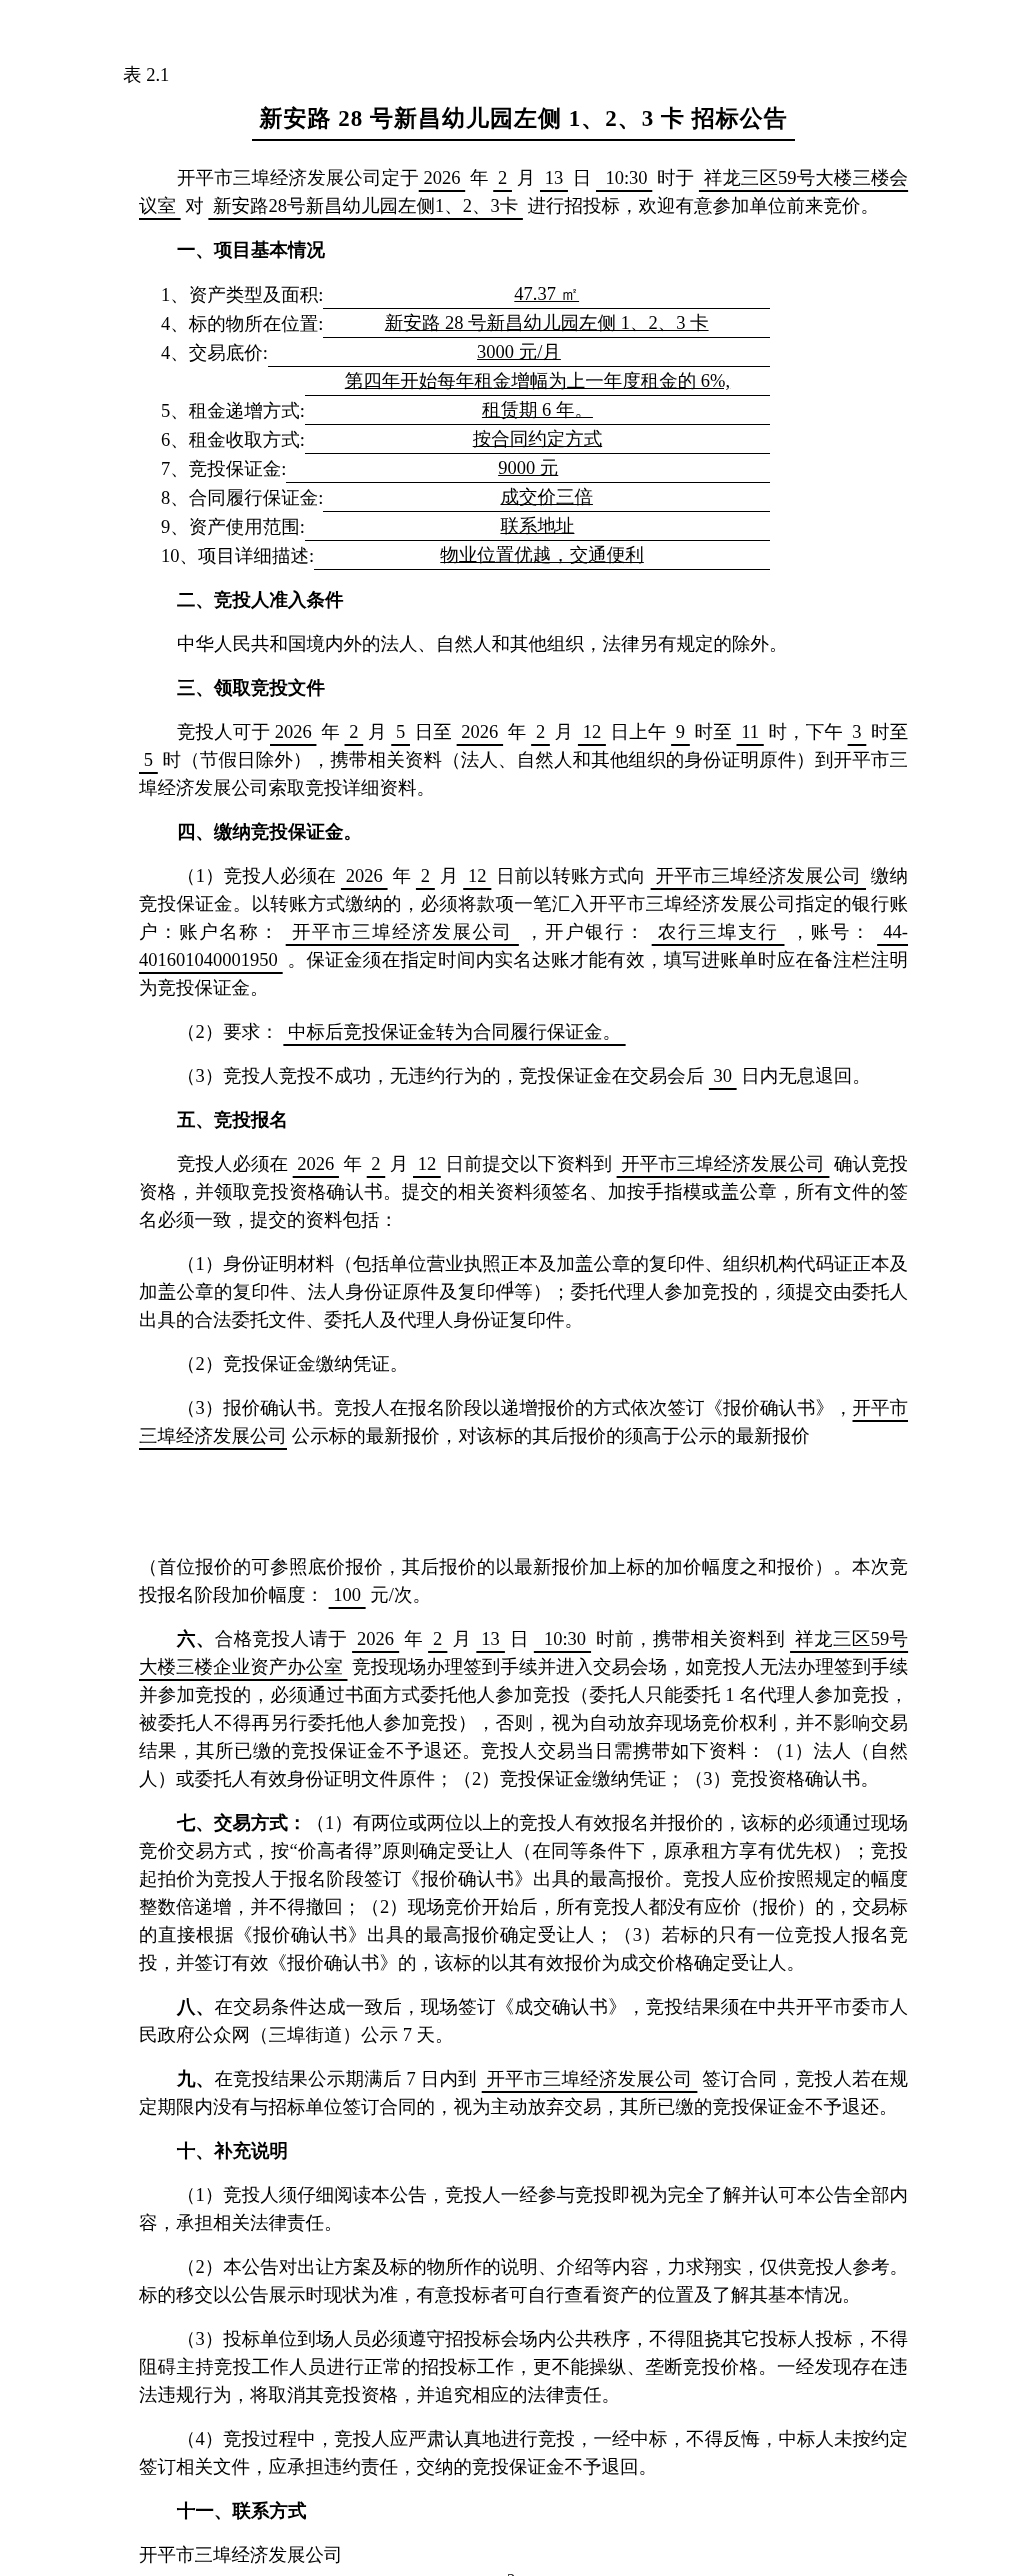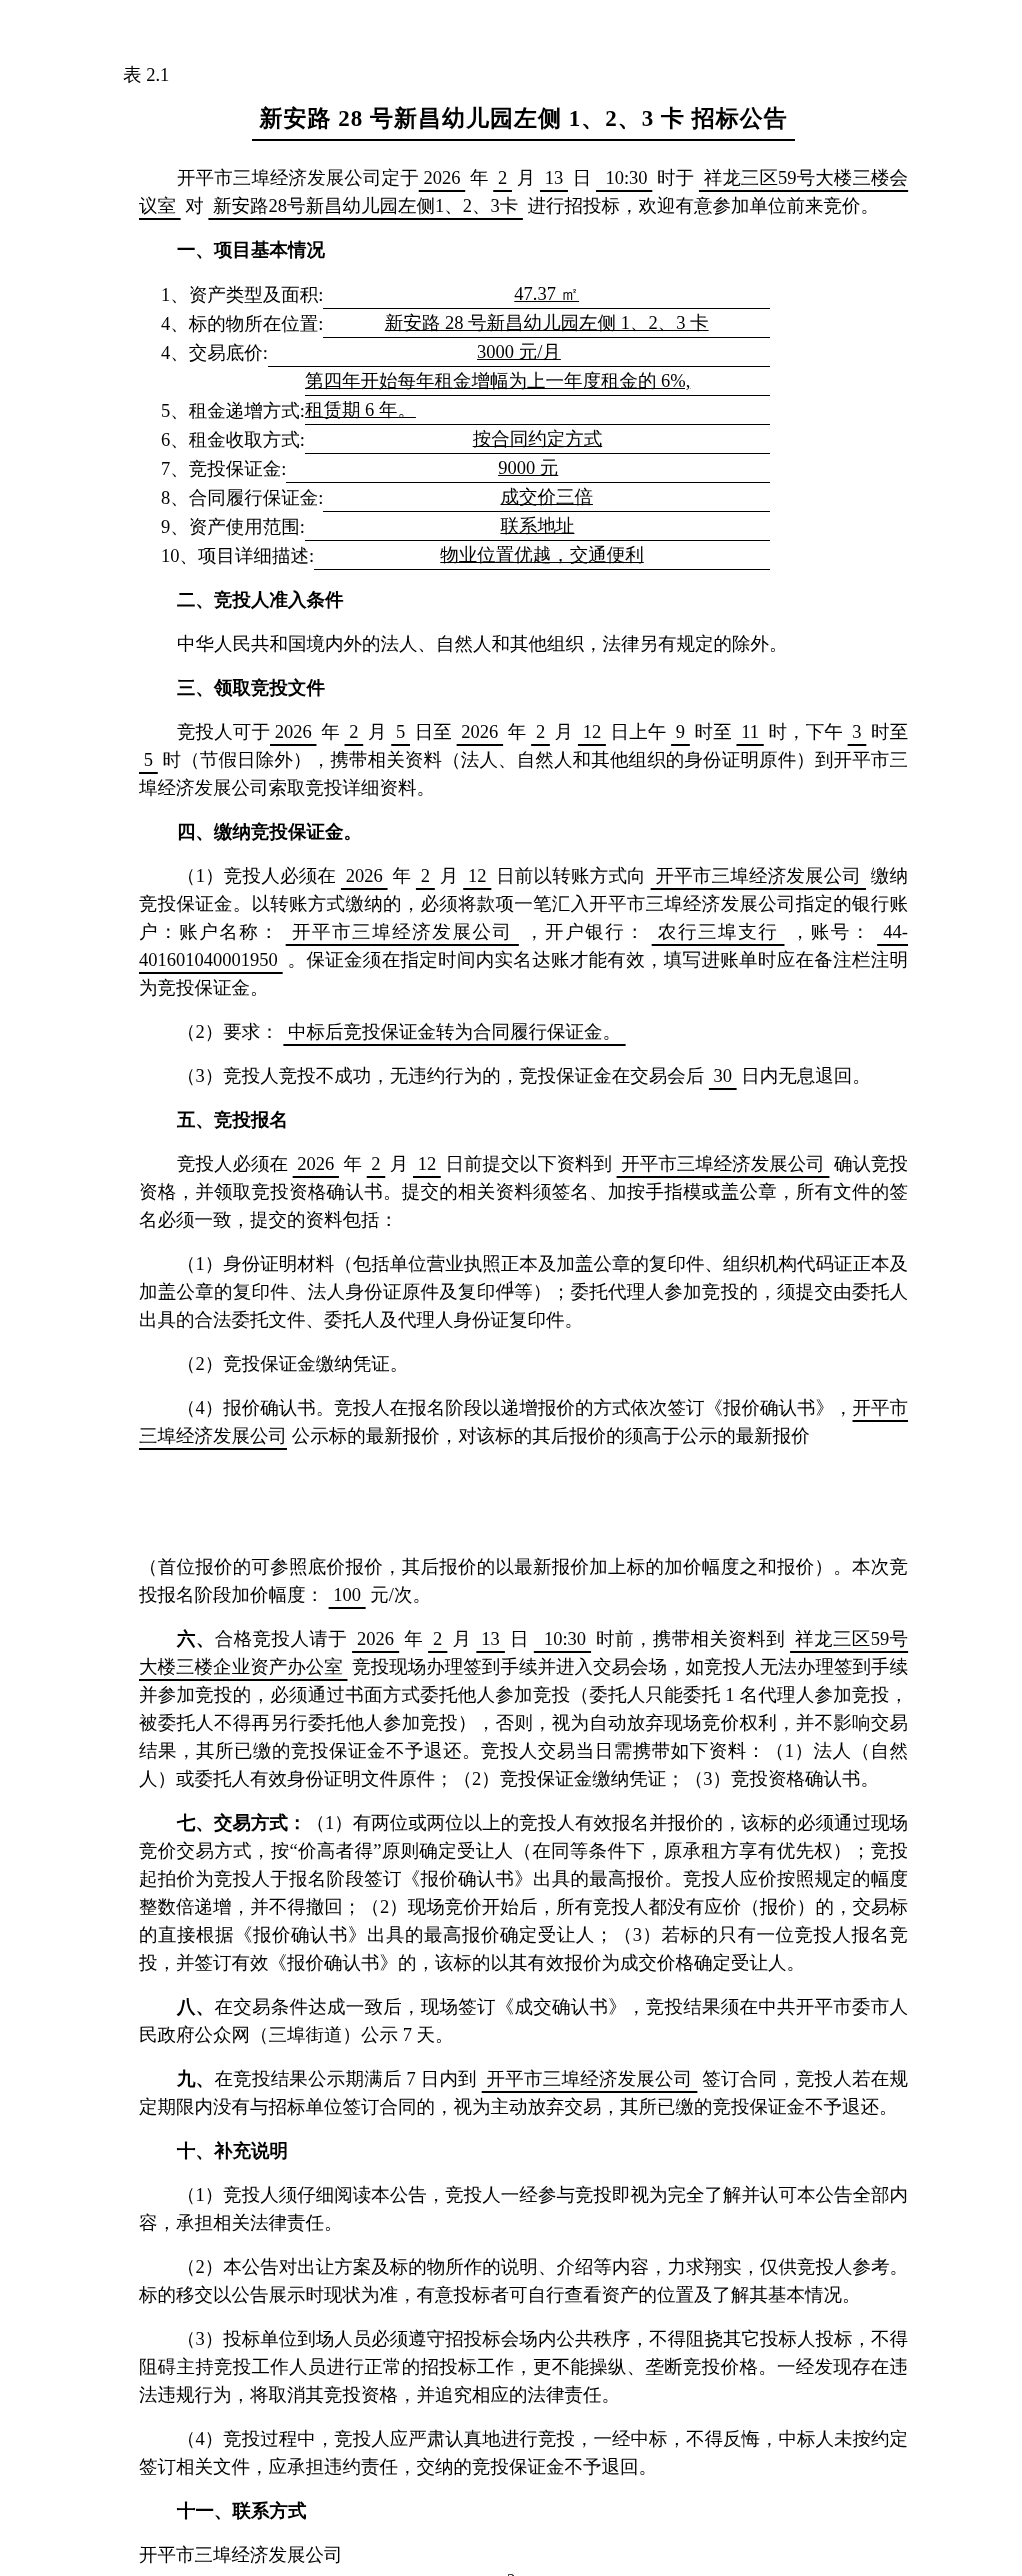--- a/index.html
+++ b/index.html
@@ -26,21 +26,21 @@
   .indent{text-indent:38px;}
   .heading{font-weight:bold;text-indent:38px;}
   .u{ text-decoration:underline; text-decoration-thickness:1.5px; text-underline-offset:5.7px; }
   .b{font-weight:bold;}
   
   .items{padding-left:38px;width:609px;}
   .item-row{display:flex;align-items:flex-end;}
   .item-label{white-space:pre;flex:0 0 auto;}
   .item-fill{flex:1 1 auto;min-width:0;}
   .fill-line{border-bottom:1.5px solid #000;text-align:center;white-space:nowrap;overflow:hidden;text-decoration:underline;}
-  .fill-line.left{text-align:left;}
+  .fill-line.left{text-align:center;}
   .spacer-break{height:71px;}
   .pagenum{position:absolute;left:0;right:0;text-align:center;font-size:16.5px;line-height:20.6px;}
   .pagenum.n1{top:1277px;}
   .pagenum.n2{top:2570px;}
   .footer-block{
     margin:33px 124px 0 auto;
     width:fit-content;
     text-align:center;
   }
 </style>
@@ -124,21 +124,21 @@
 
   <p class="heading">四、缴纳竞投保证金。</p>
   <p class="para indent"><span>（1）竞投人必须在 </span><span class="u">&nbsp;2026&nbsp;</span><span> 年 </span><span class="u">&nbsp;2&nbsp;</span><span> 月 </span><span class="u">&nbsp;12&nbsp;</span><span> 日前以转账方式向 </span><span class="u">&nbsp;开平市三埠经济发展公司&nbsp;</span><span> 缴纳竞投保证金。以转账方式缴纳的，必须将款项一笔汇入开平市三埠经济发展公司指定的银行账户：账户名称： </span><span class="u">&nbsp;开平市三埠经济发展公司&nbsp;</span><span> ，开户银行： </span><span class="u">&nbsp;农行三埠支行&nbsp;</span><span> ，账号： </span><span class="u">&nbsp;44-401601040001950&nbsp;</span><span> 。保证金须在指定时间内实名达账才能有效，填写进账单时应在备注栏注明为竞投保证金。</span></p>
   <p class="para indent"><span>（2）要求： </span><span class="u">&nbsp;中标后竞投保证金转为合同履行保证金。&nbsp;</span></p>
   <p class="para indent"><span>（3）竞投人竞投不成功，无违约行为的，竞投保证金在交易会后 </span><span class="u">&nbsp;30&nbsp;</span><span> 日内无息退回。</span></p>
 
   <p class="heading">五、竞投报名</p>
   <p class="para indent"><span>竞投人必须在 </span><span class="u">&nbsp;2026&nbsp;</span><span> 年 </span><span class="u">&nbsp;2&nbsp;</span><span> 月 </span><span class="u">&nbsp;12&nbsp;</span><span> 日前提交以下资料到 </span><span class="u">&nbsp;开平市三埠经济发展公司&nbsp;</span><span> 确认竞投资格，并领取竞投资格确认书。提交的相关资料须签名、加按手指模或盖公章，所有文件的签名必须一致，提交的资料包括：</span></p>
   <p class="para indent"><span>（1）身份证明材料（包括单位营业执照正本及加盖公章的复印件、组织机构代码证正本及加盖公章的复印件、法人身份证原件及复印件等）；委托代理人参加竞投的，须提交由委托人出具的合法委托文件、委托人及代理人身份证复印件。</span></p>
   <p class="para indent"><span>（2）竞投保证金缴纳凭证。</span></p>
-  <p class="para indent"><span>（4）报价确认书。竞投人在报名阶段以递增报价的方式依次签订《报价确认书》，</span><span class="u">开平市三埠经济发展公司</span><span> 公示标的最新报价，对该标的其后报价的须高于公示的最新报价</span></p>
+  <p class="para indent"><span>（3）报价确认书。竞投人在报名阶段以递增报价的方式依次签订《报价确认书》，</span><span class="u">开平市三埠经济发展公司</span><span> 公示标的最新报价，对该标的其后报价的须高于公示的最新报价</span></p>
 
   <div class="spacer-break"></div>
 
   <p class="para"><span>（首位报价的可参照底价报价，其后报价的以最新报价加上标的加价幅度之和报价）。本次竞投报名阶段加价幅度： </span><span class="u">&nbsp;100&nbsp;</span><span> 元/次。</span></p>
   <p class="para indent"><span class="b">六、</span><span>合格竞投人请于 </span><span class="u">&nbsp;2026&nbsp;</span><span> 年 </span><span class="u">&nbsp;2&nbsp;</span><span> 月 </span><span class="u">&nbsp;13&nbsp;</span><span> 日 </span><span class="u">&nbsp;&nbsp;10:30&nbsp;</span><span> 时前，携带相关资料到 </span><span class="u">&nbsp;祥龙三区59号大楼三楼企业资产办公室&nbsp;</span><span> 竞投现场办理签到手续并进入交易会场，如竞投人无法办理签到手续并参加竞投的，必须通过书面方式委托他人参加竞投（委托人只能委托 1 名代理人参加竞投，被委托人不得再另行委托他人参加竞投），否则，视为自动放弃现场竞价权利，并不影响交易结果，其所已缴的竞投保证金不予退还。竞投人交易当日需携带如下资料：（1）法人（自然人）或委托人有效身份证明文件原件；（2）竞投保证金缴纳凭证；（3）竞投资格确认书。</span></p>
   <p class="para indent"><span class="b">七、交易方式：</span><span>（1）有两位或两位以上的竞投人有效报名并报价的，该标的必须通过现场竞价交易方式，按“价高者得”原则确定受让人（在同等条件下，原承租方享有优先权）；竞投起拍价为竞投人于报名阶段签订《报价确认书》出具的最高报价。竞投人应价按照规定的幅度整数倍递增，并不得撤回；（2）现场竞价开始后，所有竞投人都没有应价（报价）的，交易标的直接根据《报价确认书》出具的最高报价确定受让人；（3）若标的只有一位竞投人报名竞投，并签订有效《报价确认书》的，该标的以其有效报价为成交价格确定受让人。</span></p>
   <p class="para indent"><span class="b">八、</span><span>在交易条件达成一致后，现场签订《成交确认书》，竞投结果须在中共开平市委市人民政府公众网（三埠街道）公示 7 天。</span></p>
   <p class="para indent"><span class="b">九、</span><span>在竞投结果公示期满后 7 日内到 </span><span class="u">&nbsp;开平市三埠经济发展公司&nbsp;</span><span> 签订合同，竞投人若在规定期限内没有与招标单位签订合同的，视为主动放弃交易，其所已缴的竞投保证金不予退还。</span></p>
 
   <p class="heading">十、补充说明</p>

